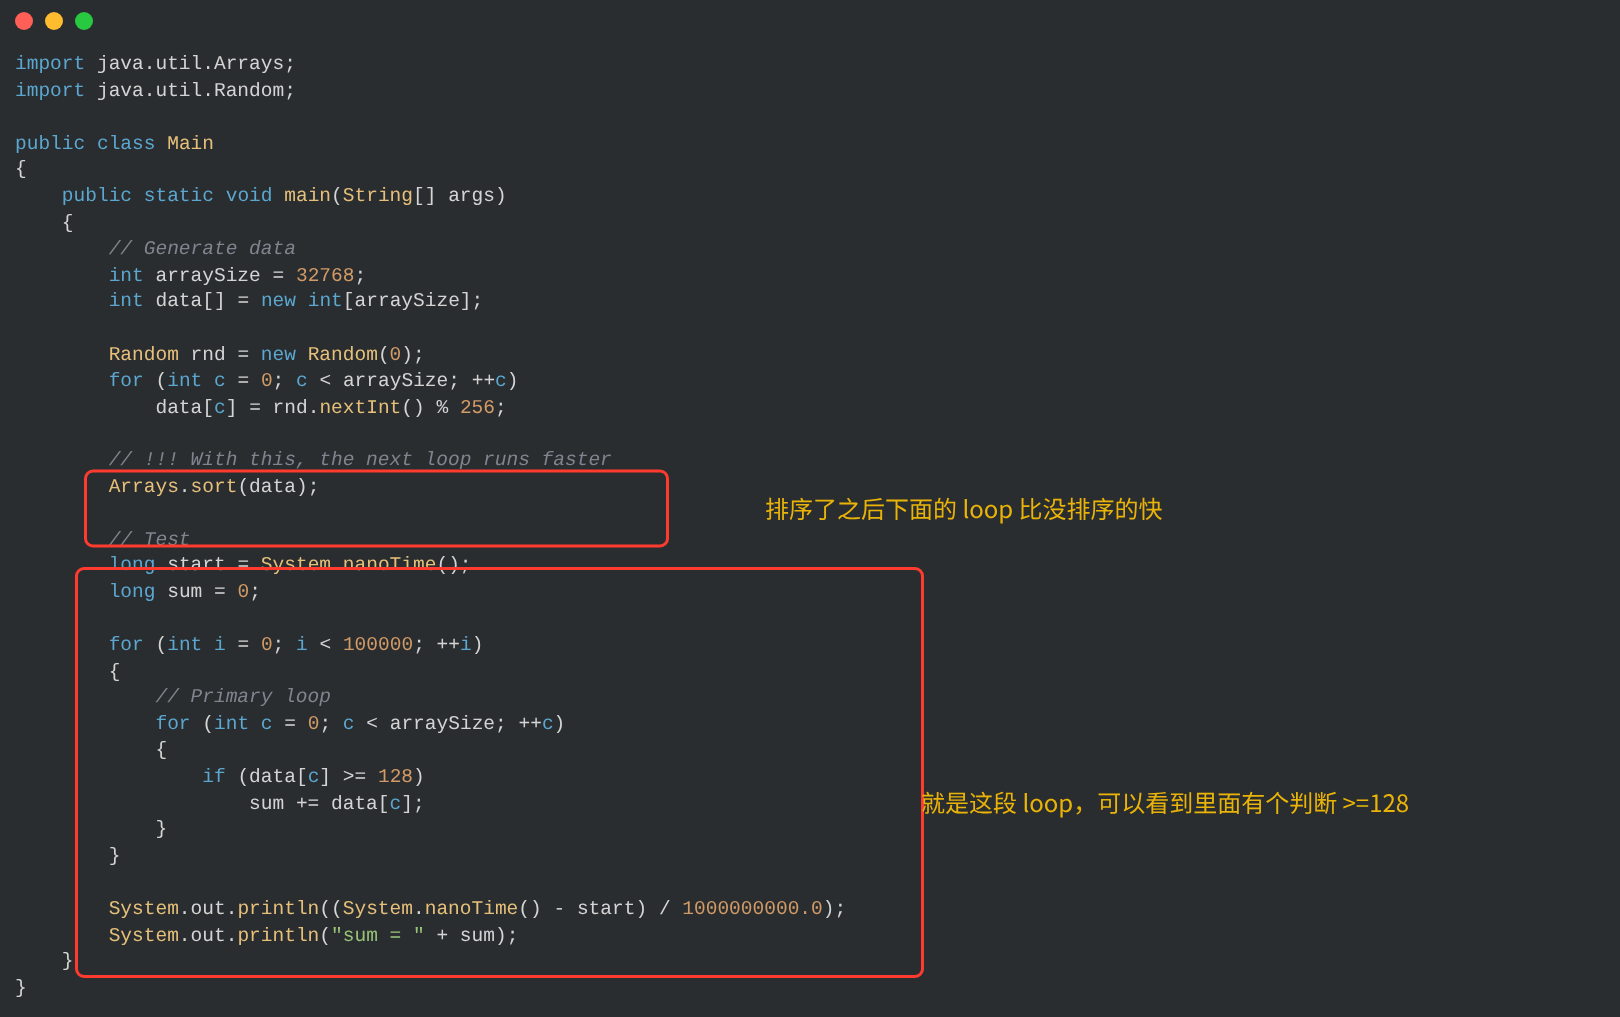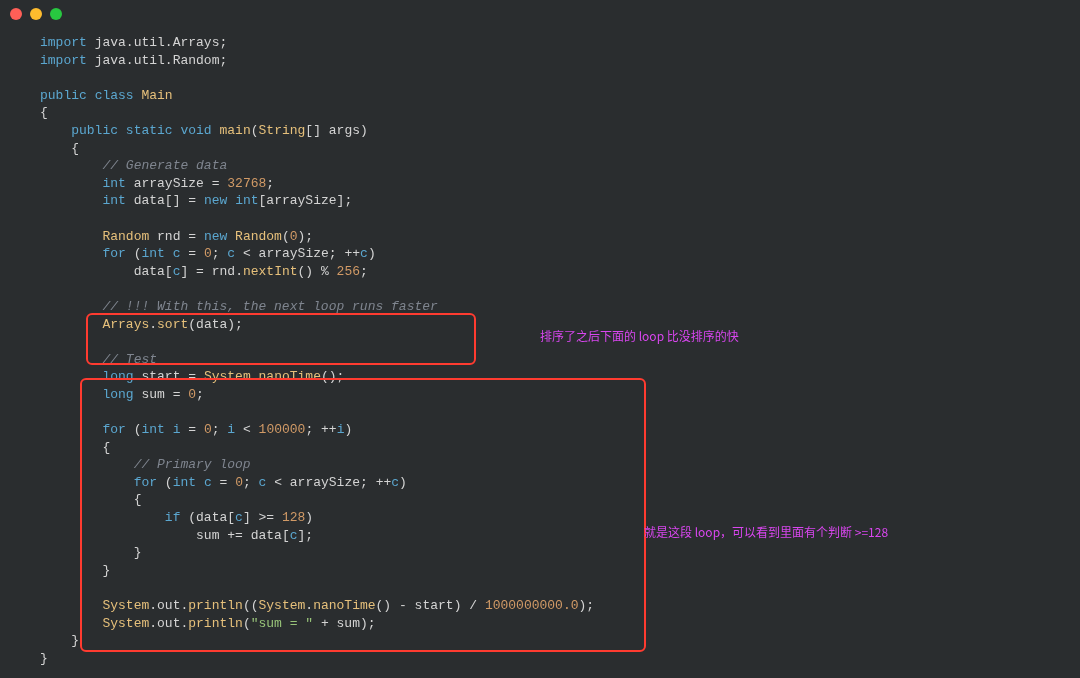--- a/index.html
+++ b/index.html
@@ -46,27 +46,27 @@
 
   
   .annot-box {
     position: absolute;
     border: 2px solid #ff3b30;
     border-radius: 6px;
     pointer-events: none;
   }
   .annot-text {
     position: absolute;
-    color: #d946ef;
+    color: #eab308;
     font-family: "Microsoft YaHei","PingFang SC","Noto Sans CJK SC",sans-serif;
-    font-size: 12px;
+    font-size: 16px;
     white-space: nowrap;
     pointer-events: none;
   }
-  .code-wrap { position: relative; margin-left: 30px; }
+  .code-wrap { position: relative; }
 </style>
 </head>
 <body>
 
 <div class="window-controls">
   <div class="wc-dot wc-close" title="close"></div>
   <div class="wc-dot wc-min" title="minimize"></div>
   <div class="wc-dot wc-max" title="maximize"></div>
 </div>
 

